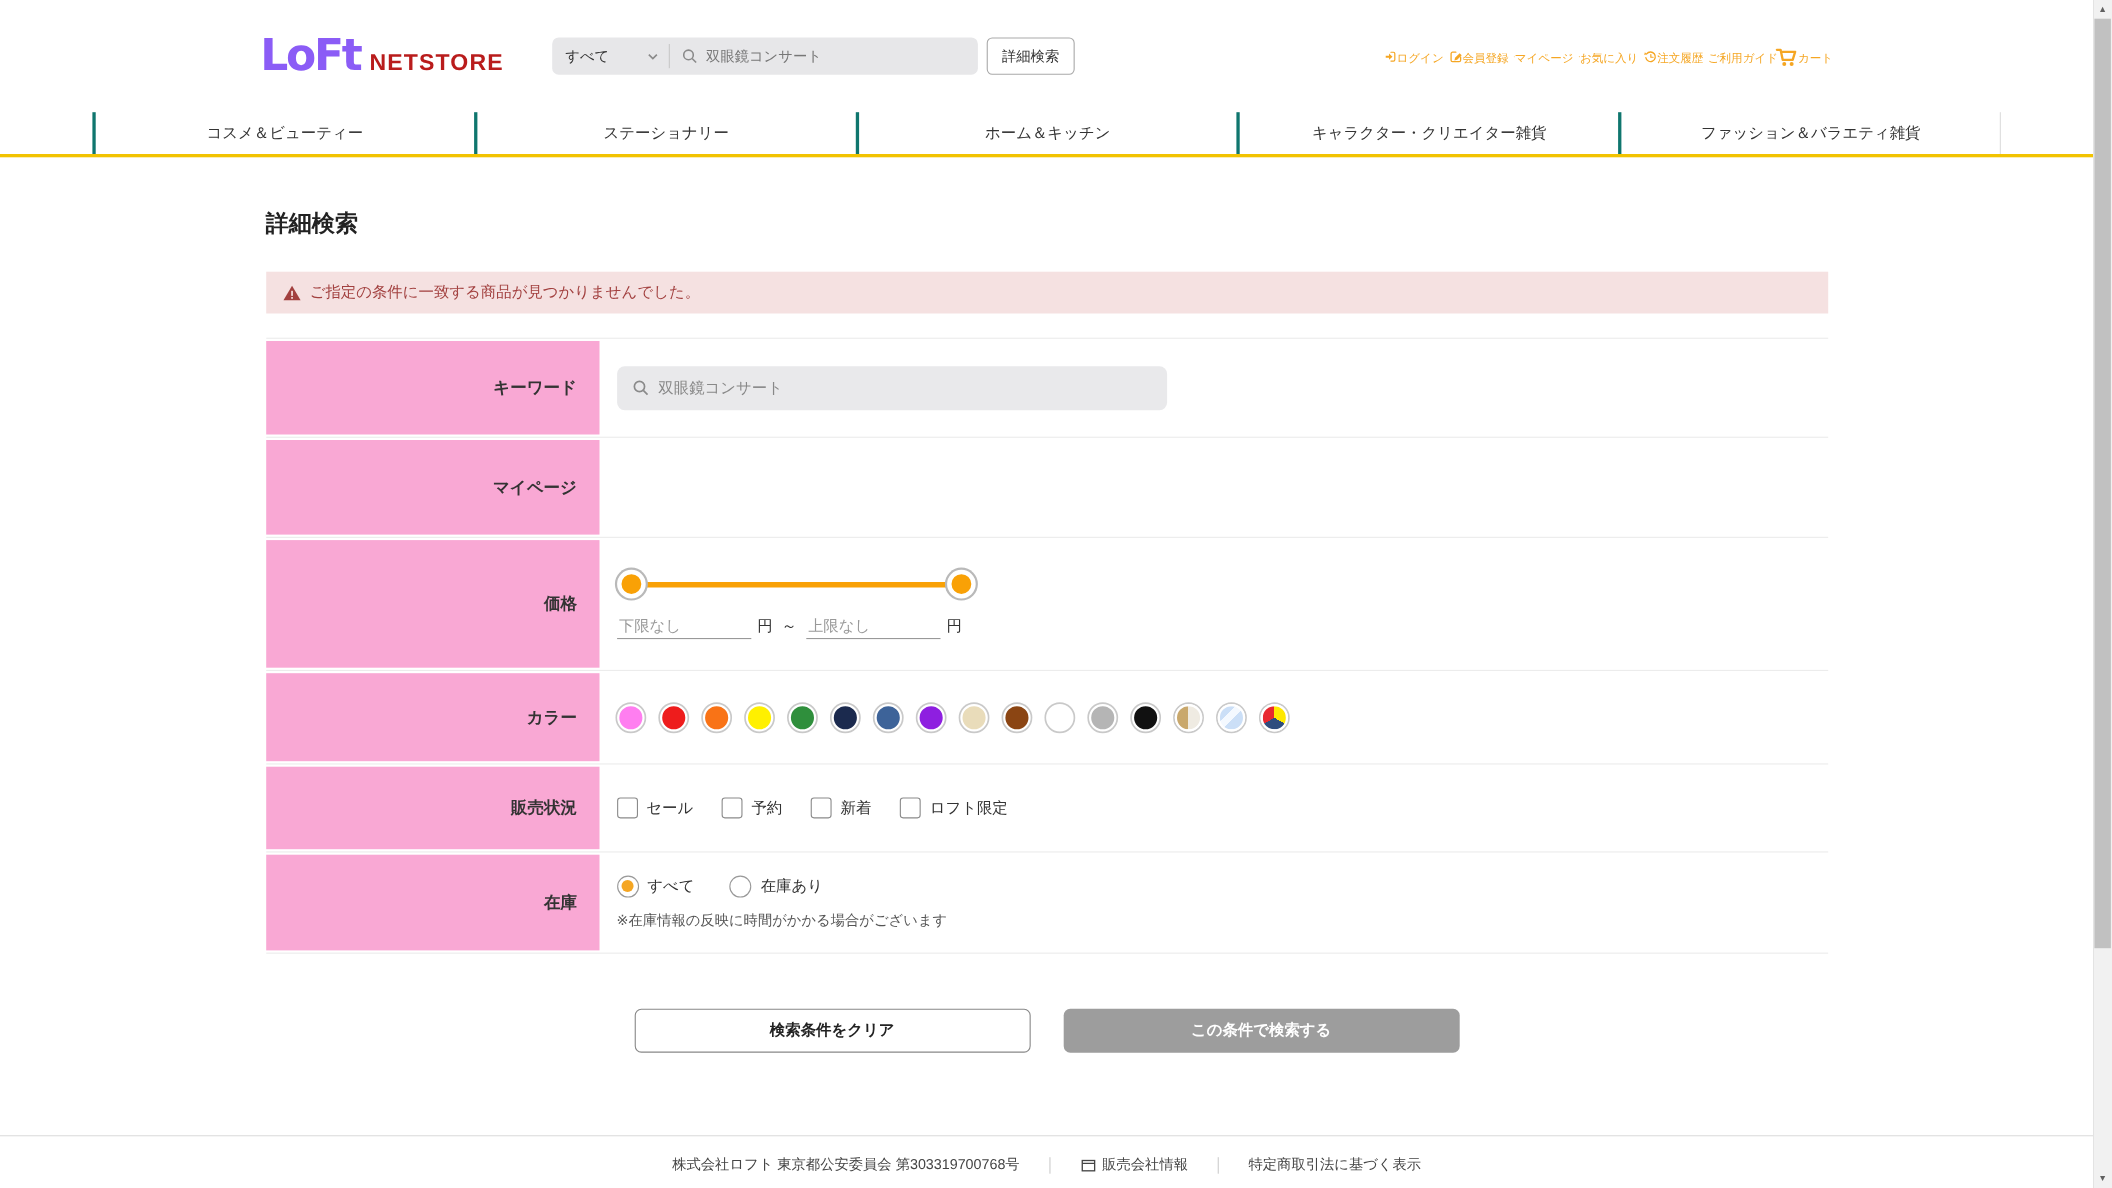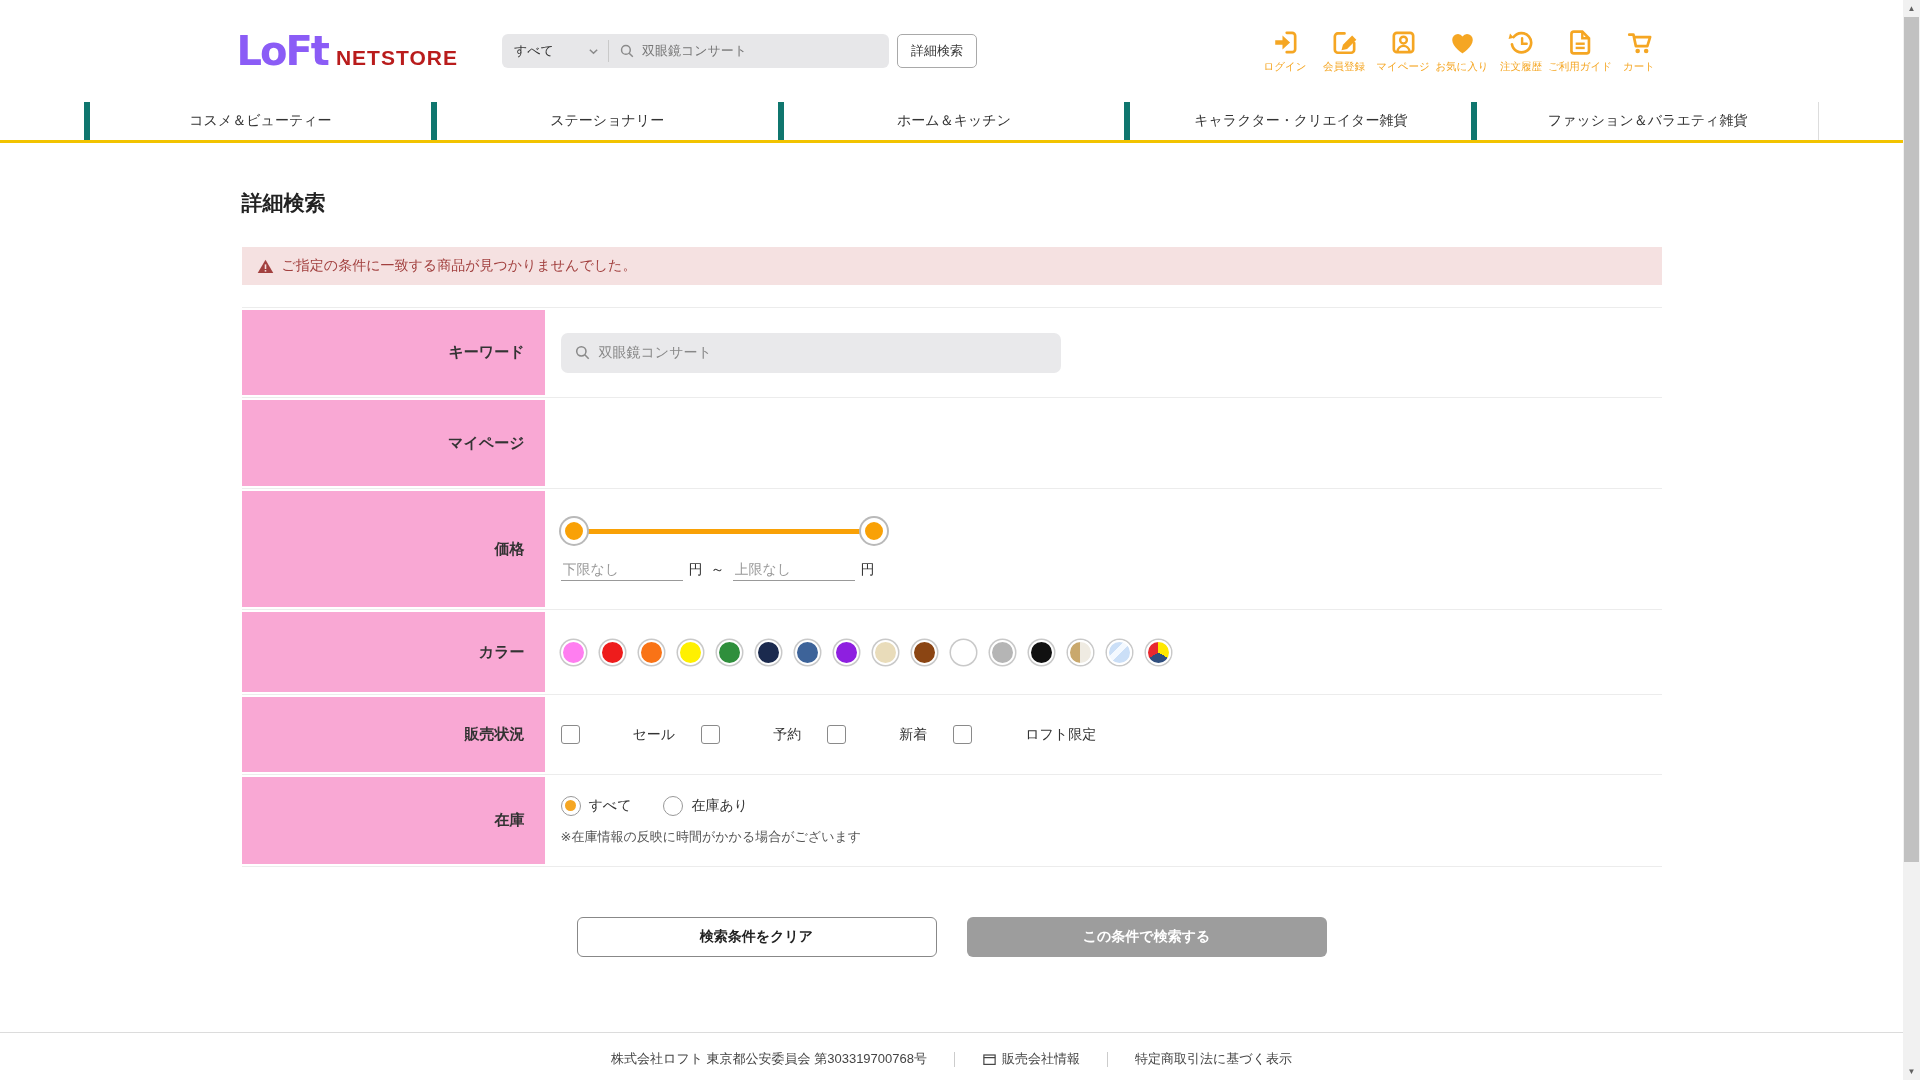--- a/index.html
+++ b/index.html
@@ -20,29 +20,29 @@
   .logo { display:flex; align-items:baseline; cursor:pointer; }
   .logo-main { font-size:40px; font-weight:900; letter-spacing:-2px; color:#8b5cf6; font-family:"DejaVu Sans","Liberation Sans",sans-serif; }
   .logo-sub { font-size:21px; font-weight:800; letter-spacing:1px; color:#b91c1c; margin-left:8px; }
   .search-bar { display:flex; align-items:center; height:34px; background:#E7E7E9; border-radius:6px; margin-left:44px; width:387px; }
   .search-scope { display:flex; align-items:center; justify-content:space-between; width:106px; padding:0 9px 0 12px; font-size:13px; color:#333; cursor:pointer; height:100%; }
   .search-divider { width:1px; height:22px; background:#C9C9C9; }
   .search-field { display:flex; align-items:center; flex:1; padding-left:10px; height:100%; cursor:text; }
   .search-field .stext { font-size:13px; color:#777; margin-left:7px; }
   .detail-search-btn { margin-left:8px; height:34px; padding:0 13px; background:#fff; border:1px solid #A9A9A9; border-radius:5px; font-size:13px; color:#333; cursor:pointer; font-family:inherit; }
   .header-links { margin-left:auto; display:flex; align-items:flex-start; }
-  .hlink { display:flex; flex-direction:column; align-items:center; width:55px; margin-left:4px; cursor:pointer; }
+  .hlink { display:flex; flex-direction:row; align-items:center; width:55px; margin-left:4px; cursor:pointer; }
   .hlink svg { width:29px; height:29px; }
   .hlabel { font-size:10.5px; color:#F5A623; margin-top:3px; white-space:nowrap; }
 
   
   .main-nav { height:41px; display:flex; width:1735px; margin:0 auto; border-bottom:3px solid #F2C300; }
   .main-nav { width:100%; }
   .nav-row { width:1735px; margin:0 auto; display:flex; height:100%; }
-  .nav-item { flex:1; display:flex; align-items:center; justify-content:center; font-size:14px; color:#333; border-left:6px solid #0f766e; cursor:pointer; }
+  .nav-item { flex:1; display:flex; align-items:center; justify-content:center; font-size:14px; color:#333; border-left:3px solid #0f766e; cursor:pointer; }
   .nav-item:last-child { border-right:1px solid #DDD; }
 
   
   .content { width:1420px; margin:0 auto; padding-top:46px; }
   .page-title { font-size:21px; font-weight:bold; color:#222; }
   .error-box { margin-top:30px; height:38px; background:#F5E1E1; display:flex; align-items:center; padding:0 15px; }
   .error-box svg { width:17px; height:17px; }
   .error-text { font-size:14px; color:#A2403F; margin-left:8px; }
 
   .search-form { margin-top:22px; }
@@ -64,21 +64,21 @@
   .slider-handle { position:absolute; top:1px; width:26px; height:26px; border-radius:50%; background:#F9A106; border:4px solid #fff; box-shadow:0 0 0 2px #B9B9B9; cursor:grab; }
   .h-min { left:0; } .h-max { left:300px; }
   .price-inputs { display:flex; align-items:center; margin-top:13px; font-size:14px; color:#333; }
   .price-inputs input { width:122px; border:none; border-bottom:1px solid #999; font-size:14px; padding:3px 2px; outline:none; background:transparent; font-family:inherit; }
   .price-inputs input::placeholder { color:#999; }
   .yen { margin:0 8px 0 6px; } .tilde { margin-right:8px; }
 
   .swatches { display:flex; align-items:center; }
   .swatch { width:25px; height:25px; border-radius:50%; border:2px solid #fff; box-shadow:0 0 0 1.5px #C9C9C9; margin-right:14px; cursor:pointer; }
 
-  .checkbox-item { display:flex; align-items:center; margin-right:26px; cursor:pointer;gap:45px; }
+  .checkbox-item { display:flex; align-items:center; margin-right:26px; cursor:pointer; }
   .cbox { width:19px; height:19px; border:1.5px solid #8A8A8A; border-radius:3px; background:#fff; margin-right:8px; }
   .cb-label { font-size:14px; color:#333; }
 
   .stock-wrap { display:flex; flex-direction:column; }
   .radio-row { display:flex; align-items:center; }
   .radio-item { display:flex; align-items:center; margin-right:32px; cursor:pointer; }
   .rdot { width:20px; height:20px; border:1.5px solid #999; border-radius:50%; background:#fff; margin-right:8px; display:flex; align-items:center; justify-content:center; }
   .rdot.checked::after { content:""; width:11px; height:11px; border-radius:50%; background:#F5A623; }
   .radio-label { font-size:14px; color:#333; }
   .stock-note { font-size:13px; color:#555; margin-top:12px; }

